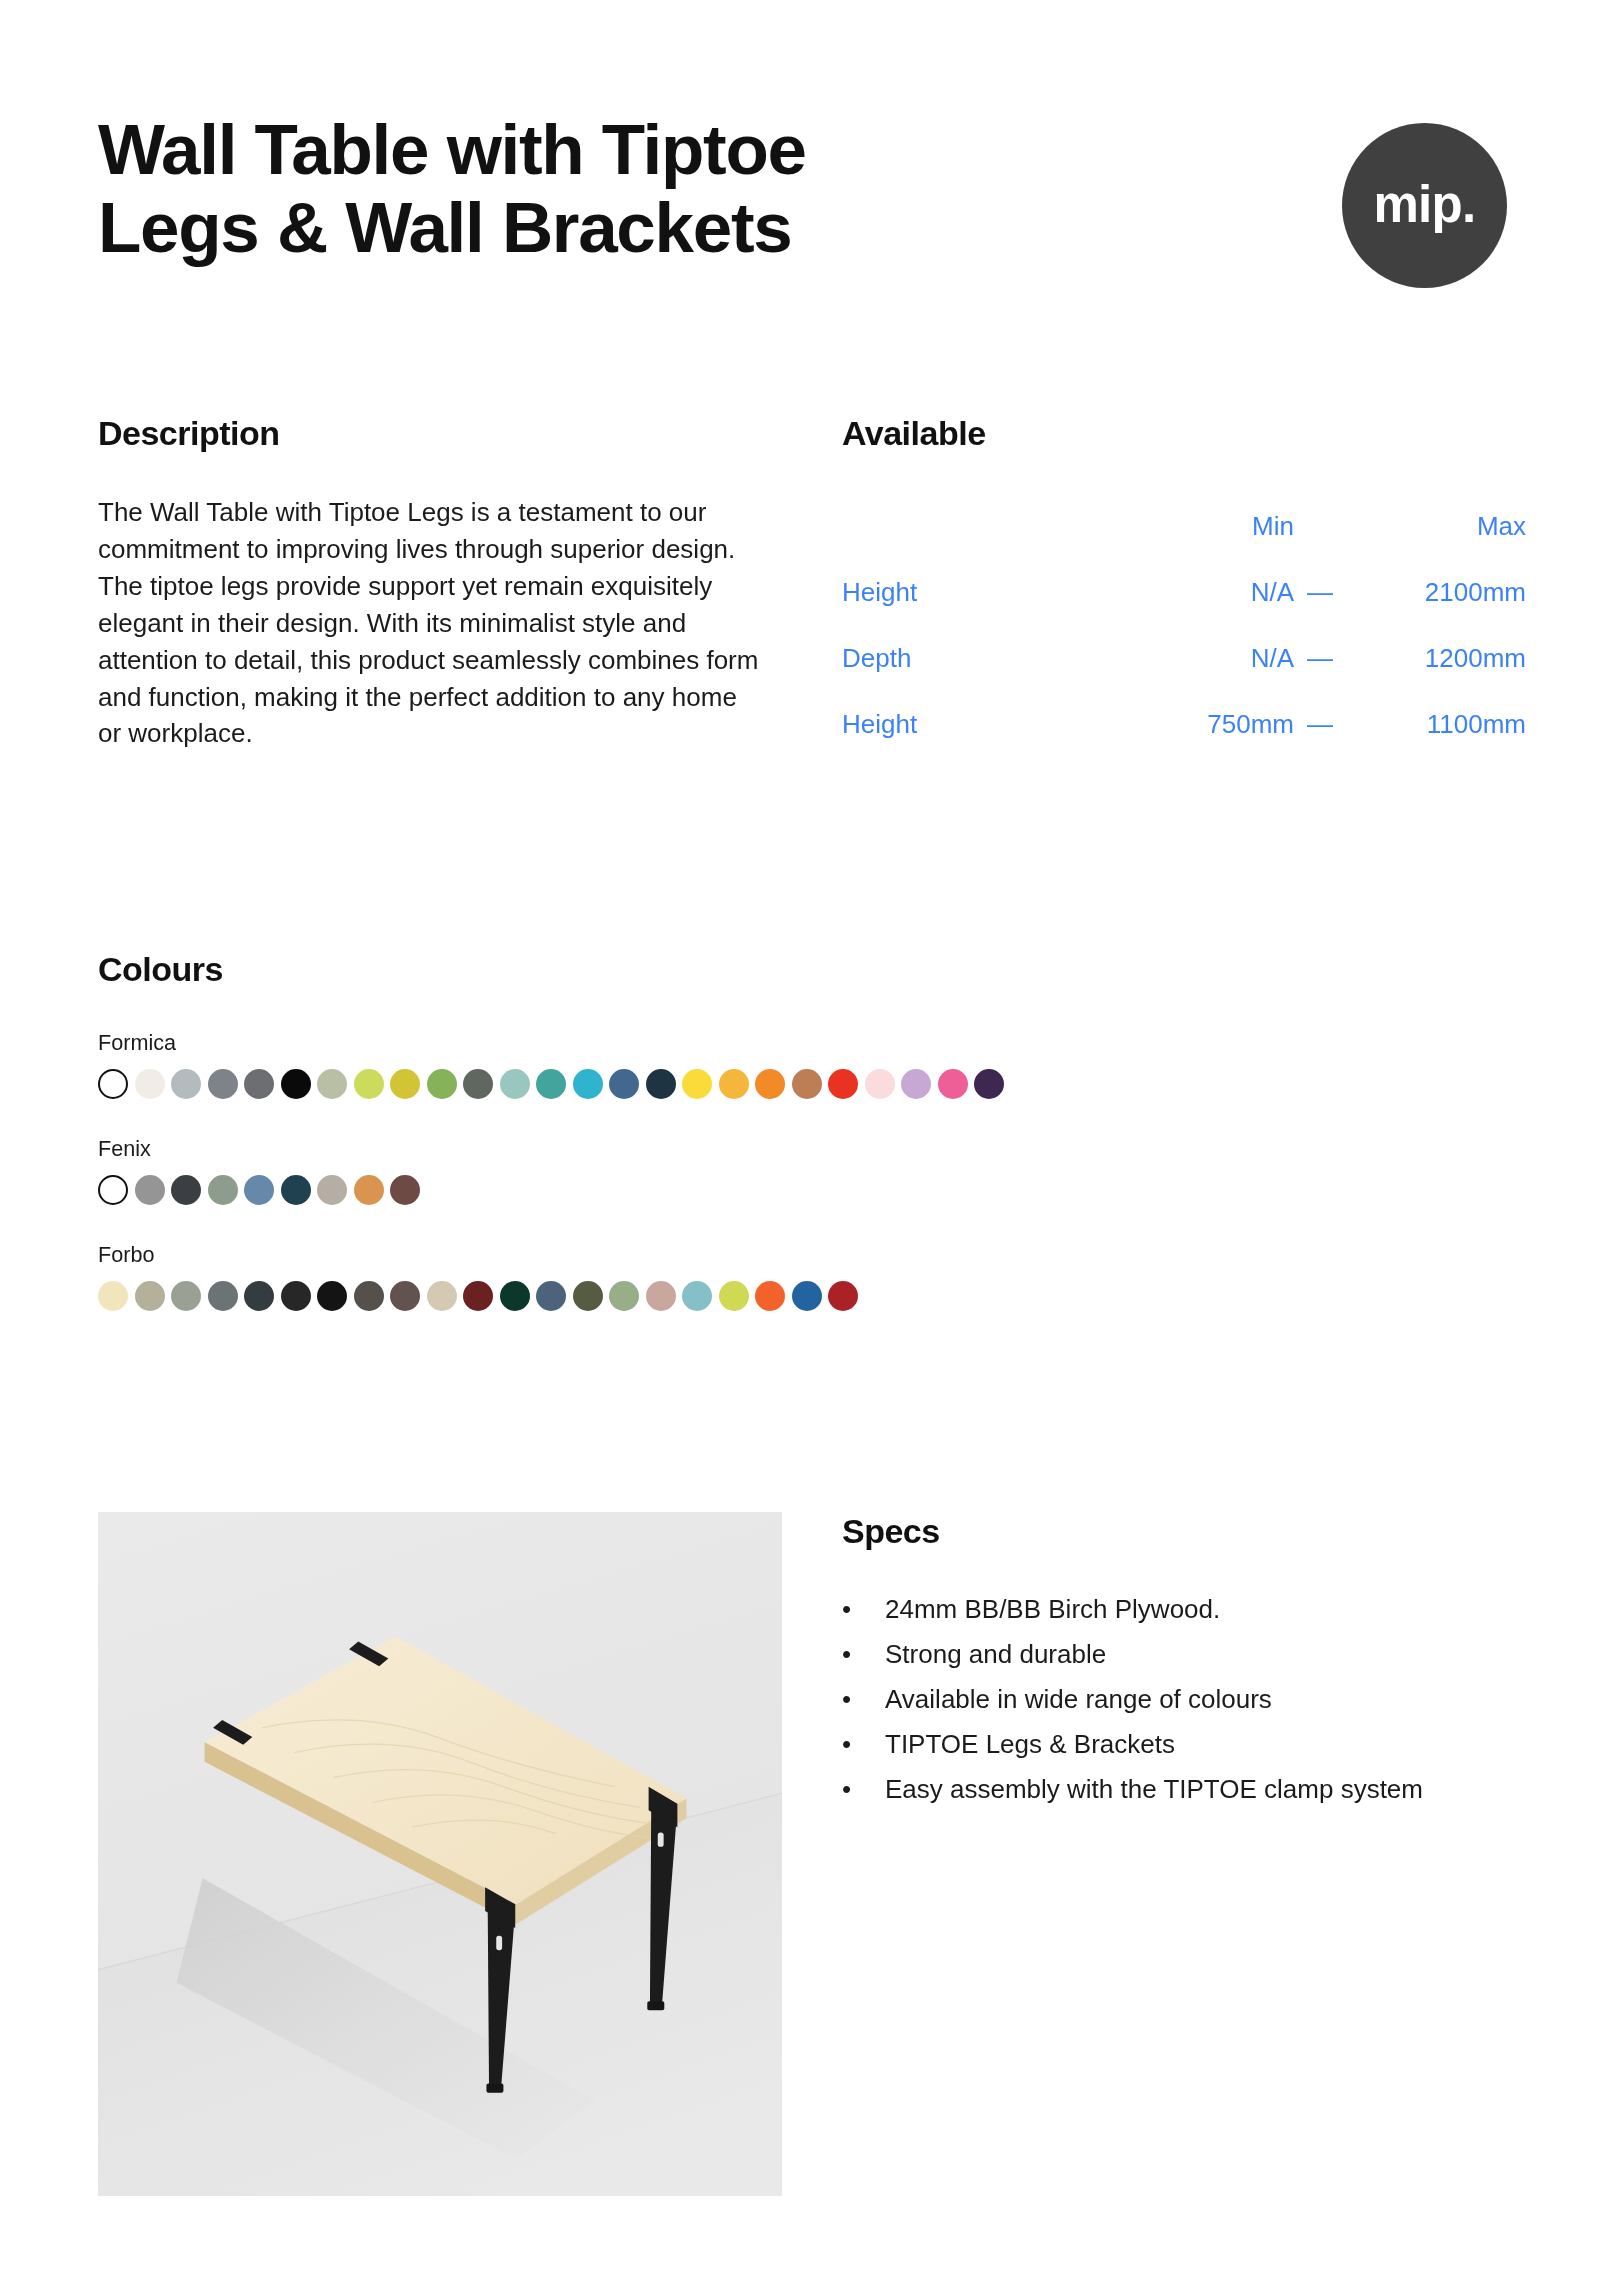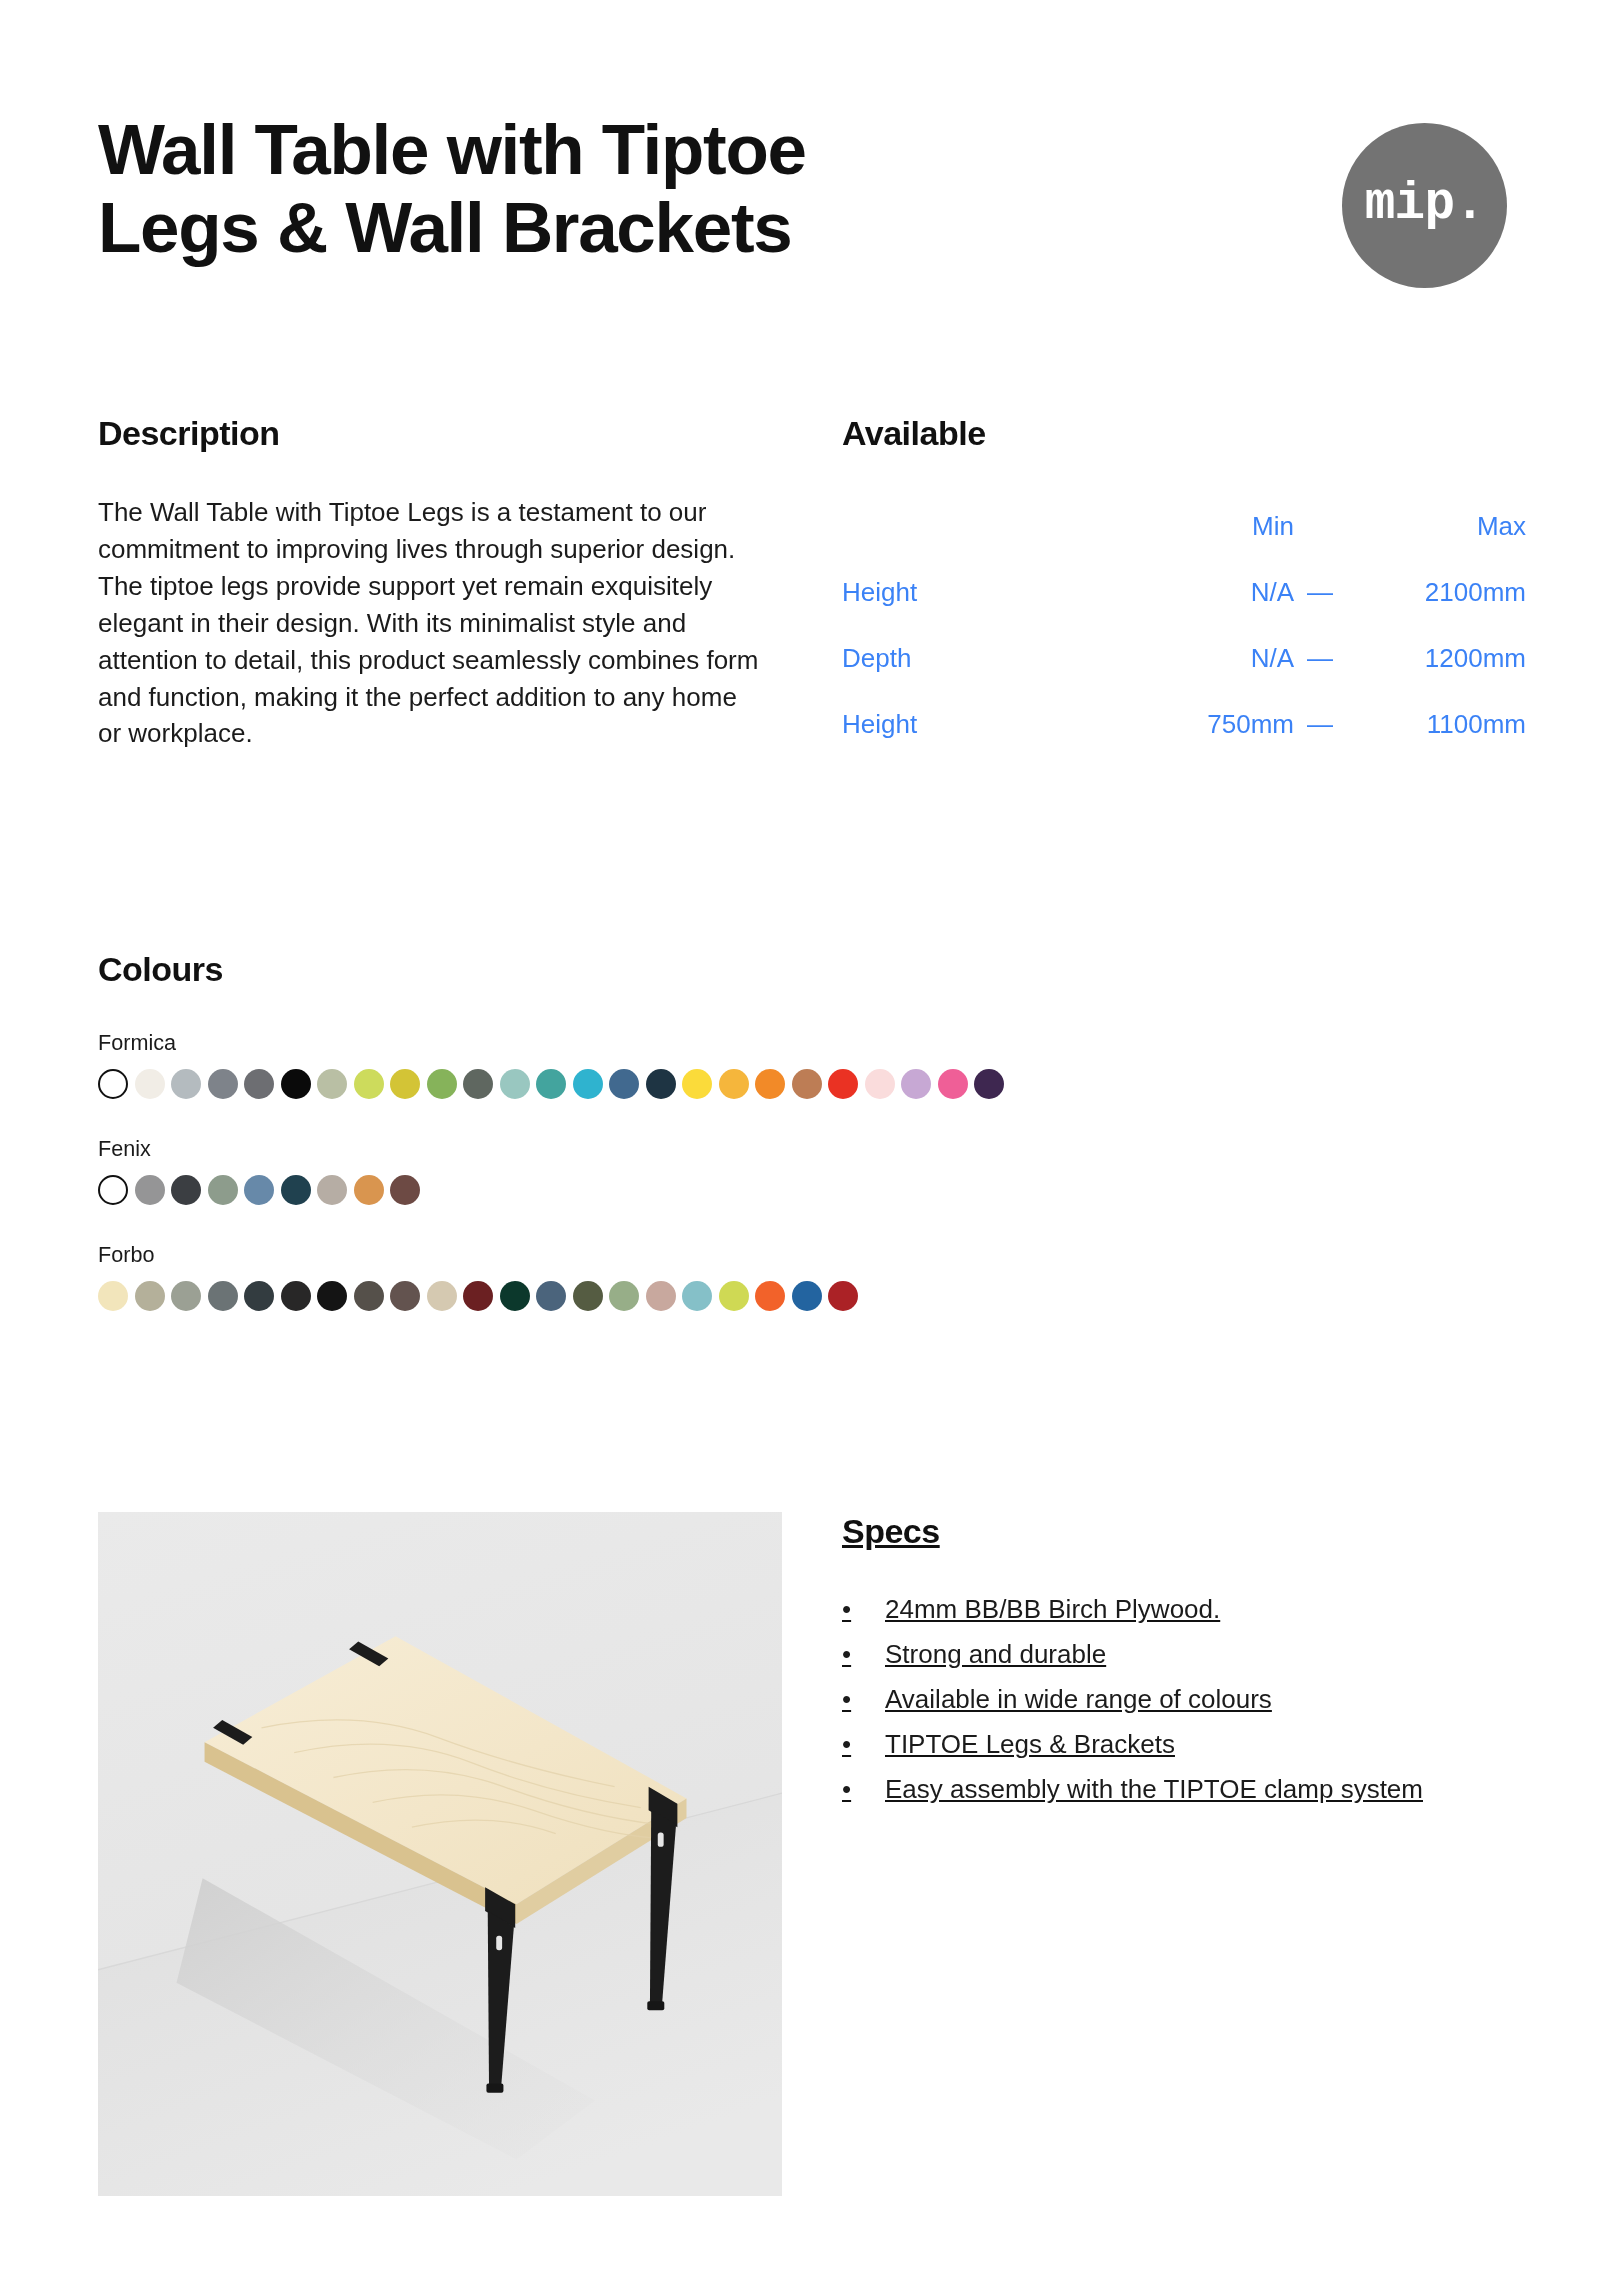--- a/index.html
+++ b/index.html
@@ -41,25 +41,24 @@
   }
   .title-line { display: block; }
 
   .logo {
     position: absolute;
     right: 0px;
     top: 11.8px;
     width: 165px;
     height: 165px;
     border-radius: 50%;
-    background: #737373;
+    background: #404040;
     display: flex;
     align-items: center;
     justify-content: center;
-    font-family: Liberation Mono, monospace;
   }
   .logo-text {
     color: #ffffff;
     font-size: 51px;
     font-weight: 700;
     letter-spacing: -0.7px;
     line-height: 1;
     transform: translateY(-1.3px);
   }
 
@@ -156,21 +155,20 @@
     background: #e6e6e6;
     overflow: hidden;
   }
 
   
   .specs-block {
     position: absolute;
     left: 842px;
     top: 1512px;
     width: 687px;
-    text-decoration: underline;
   }
   .specs-list {
     margin: 41px 0 0 0;
     padding: 0;
     list-style: none;
   }
   .specs-list li {
     display: flex;
     align-items: flex-start;
     font-size: 26px;

